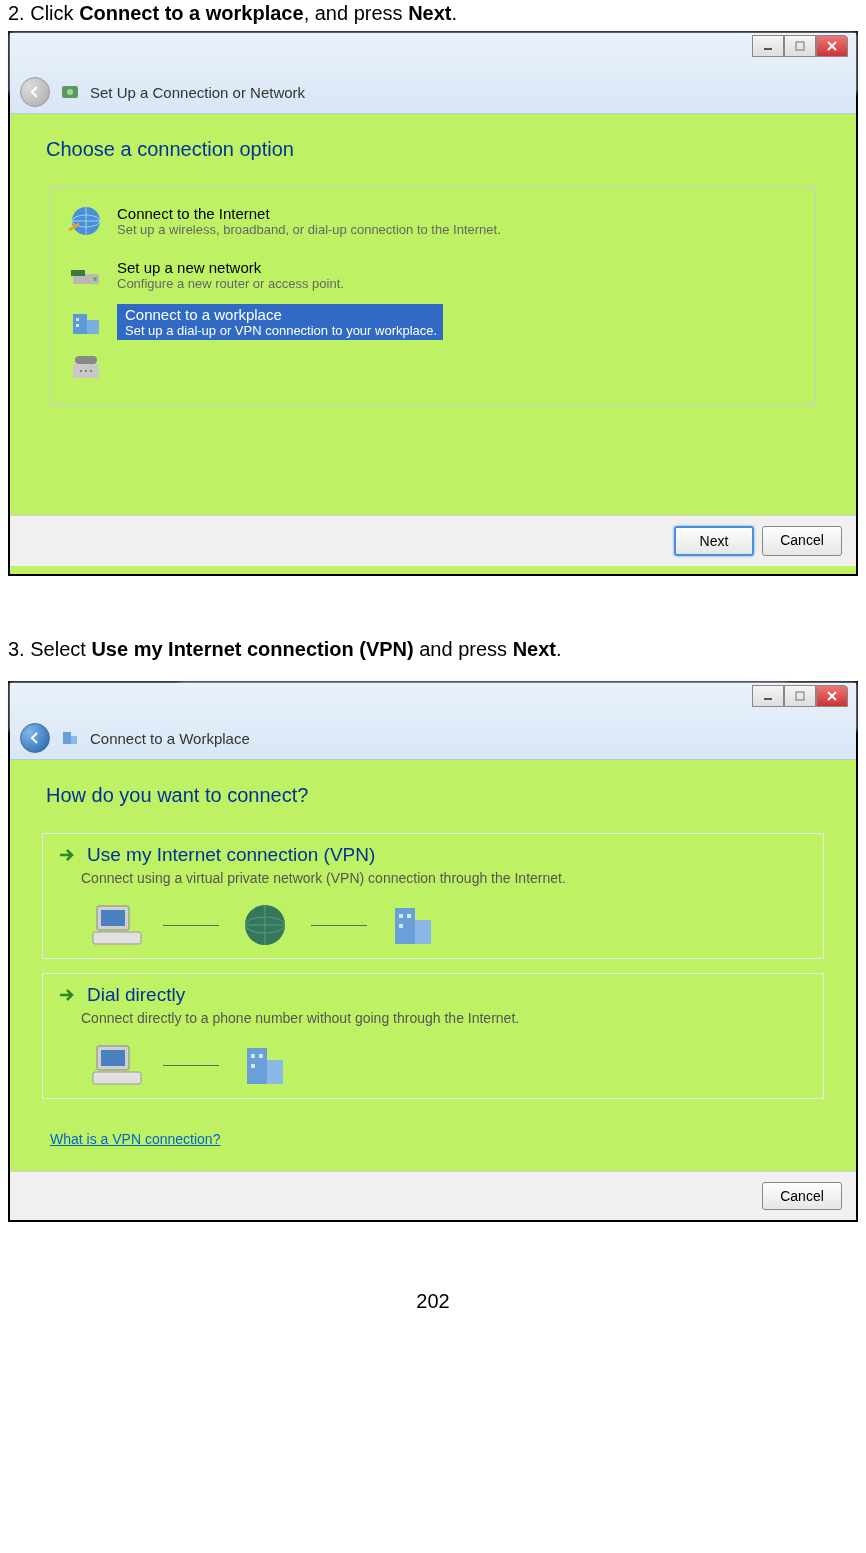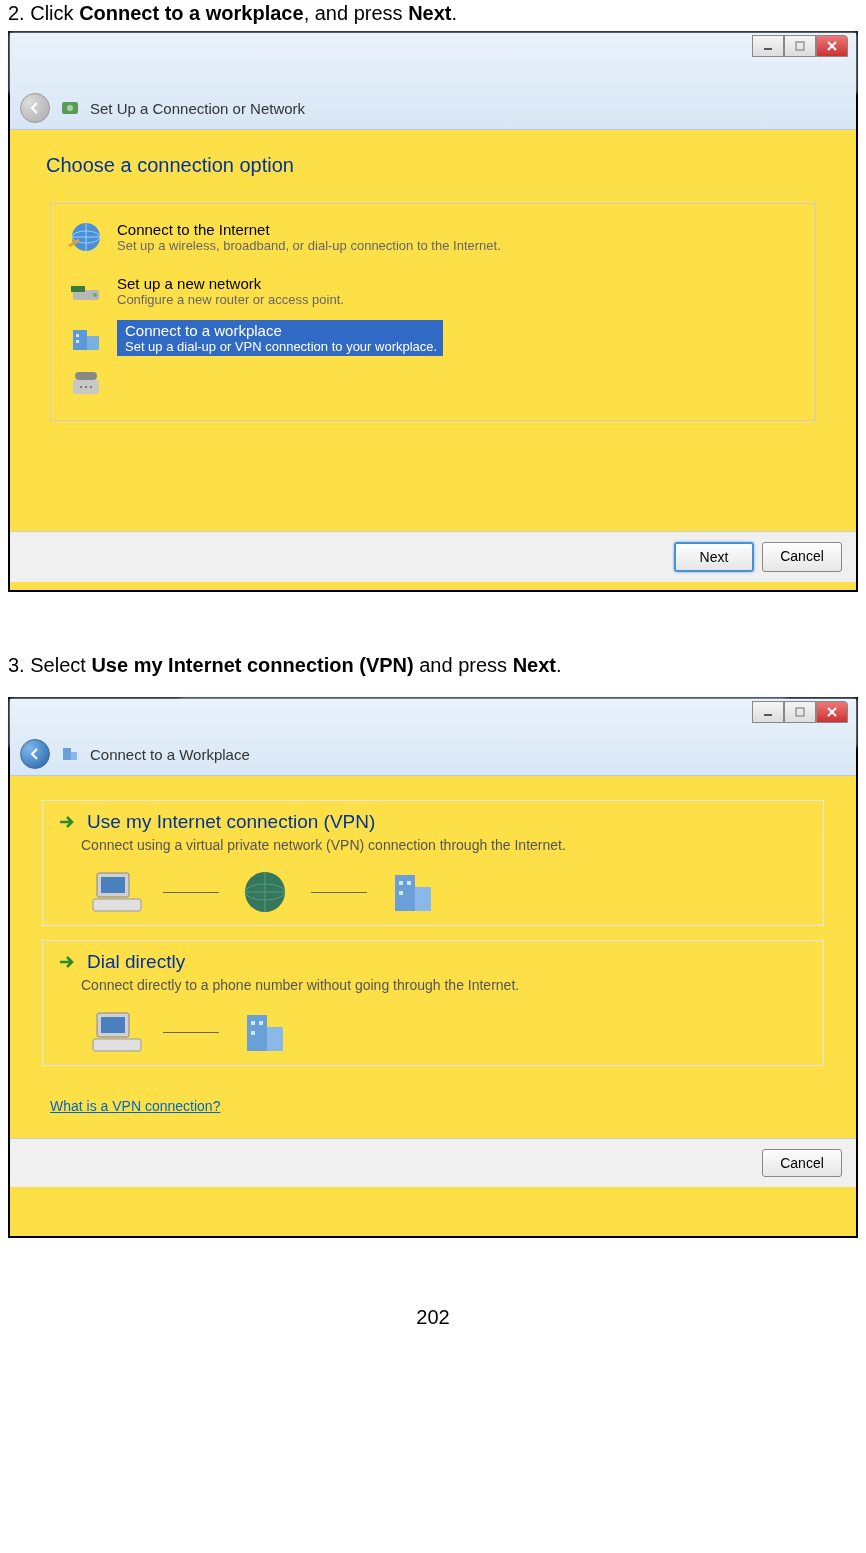--- a/index.html
+++ b/index.html
@@ -76,21 +76,21 @@
   }
   .title-icon {
     width: 20px; height: 20px;
     display: inline-block;
   }
   .window-title {
     font-size: 15px;
     color: #333;
   }
   .content-area {
-    background: #fde047;
+    background: #bef264;
     padding: 24px 28px 18px 28px;
     min-height: 460px;
     display: flex;
     flex-direction: column;
   }
   .heading {
     font-size: 20px;
     color: #003399;
     margin-bottom: 26px;
     padding-left: 8px;
@@ -227,21 +227,21 @@
       <svg width="10" height="10">
           <rect x="1" y="1" width="8" height="8" fill="none" stroke="#999" stroke-width="1.5"></rect>
         </svg>
     </div>
     <div class="win-btn close">
       <svg width="12" height="12">
           <path d="M2 2 L10 10 M10 2 L2 10" stroke="#fff" stroke-width="2"></path>
         </svg>
     </div>
   </div>
-  <div class="titlebar" style="padding-top:60px;">
+  <div class="titlebar" style="padding-top:44px;">
     <div class="back-btn disabled">
       <svg width="16" height="16">
           <path d="M10 3 L5 8 L10 13" fill="none" stroke="#fff" stroke-width="2"></path>
         </svg>
     </div>
     <span class="title-icon">
       <svg width="20" height="20">
           <rect x="2" y="4" width="16" height="12" rx="2" fill="#5a9b5a"></rect>
           <circle cx="10" cy="10" r="3" fill="#9fd89f"></circle>
         </svg>
@@ -354,20 +354,21 @@
     </div>
     <span class="title-icon">
       <svg width="20" height="20">
           <rect x="3" y="4" width="8" height="12" fill="#6aa0d8"></rect>
           <rect x="11" y="8" width="6" height="8" fill="#8ab8e8"></rect>
         </svg>
     </span>
     <span class="window-title">Connect to a Workplace</span>
   </div>
   <div class="content-area">
+    <div class="heading">How do you want to connect?</div>
     <div class="choice-list">
 
       <div class="choice-block">
         <div class="choice-header">
           <span class="arrow-icon">
             <svg width="20" height="20">
                 <path d="M3 10 L14 10 M10 5 L15 10 L10 15" fill="none" stroke="#2a8a2a" stroke-width="2.5"></path>
               </svg>
           </span>
           <span class="choice-title">Use my Internet connection (VPN)</span>

